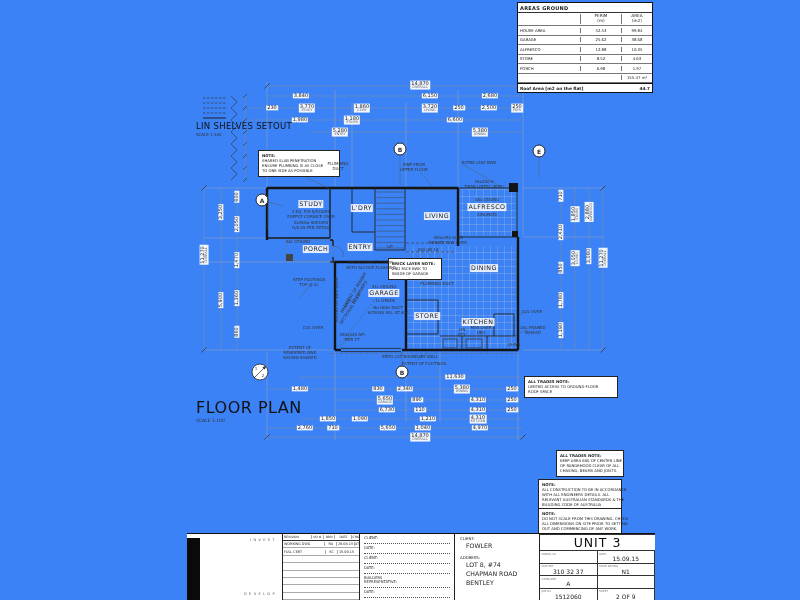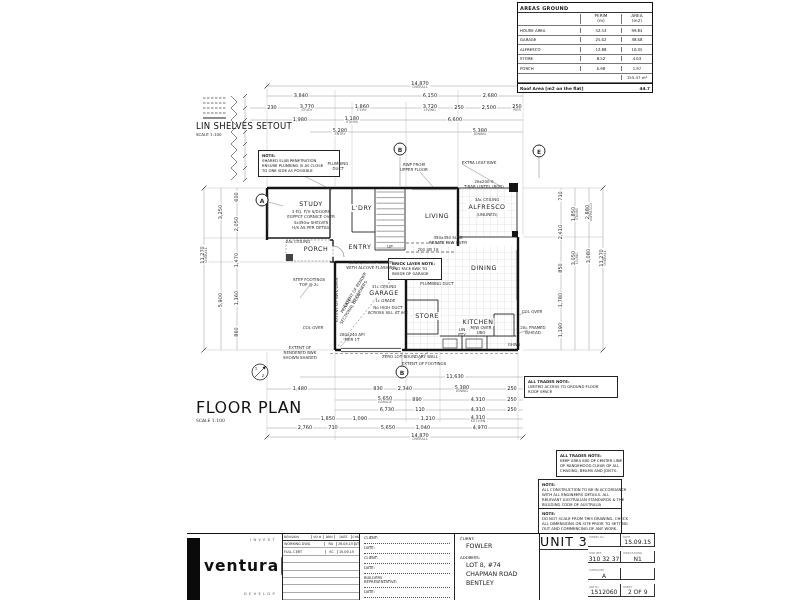--- a/index.html
+++ b/index.html
@@ -1,16 +1,16 @@
 <!DOCTYPE html>
 <html><head>
 <meta charset="utf-8">
 <style>
   html,body{margin:0;padding:0;background:#e8e8e8}
-  #sheet{position:relative;width:800px;height:600px;background:#ffffff;overflow:hidden;
+  #sheet{position:relative;width:800px;height:600px;background:#3b82f6;overflow:hidden;
          font-family:"DejaVu Sans",sans-serif;color:#222}
   .layer{position:absolute;left:0;top:0;width:800px;height:600px}
   svg.plan-svg{position:absolute;left:0;top:0}
 
   
   .plabel{position:absolute;transform:translate(-50%,-50%);font-size:4px;line-height:1.25;
           text-align:center;white-space:pre;color:#333}
   .plabel.room{font-size:6.3px;letter-spacing:.5px;color:#1b1b1b;background:rgba(255,255,255,.85);padding:0 1px}
   .plabel.marker{width:11px;height:11px;border:1px solid #222;border-radius:50%;background:#fff;
                  font-size:6px;font-weight:bold;display:flex;align-items:center;justify-content:center;white-space:normal}
@@ -64,21 +64,21 @@
   .r2{width:11px;border-left:.4px solid #aaa;text-align:center}
   .r3{width:17px;border-left:.4px solid #aaa;text-align:center}
   .r4{flex:1;border-left:.4px solid #aaa;text-align:center}
   .cell-sign{width:95px;padding:2px 4px}
   .sfield{font-size:3.7px;color:#222}
   .sfield .lab{white-space:pre}
   .dotline{display:block;border-bottom:.8px dotted #555;height:3px;margin:0 0 2px}
   .cell-client{width:85px;padding:2px 5px}
   .cl-lab{font-size:3.9px;color:#222}
   .cl-val{font-size:6.2px;margin:1px 0 4px 6px;white-space:pre;line-height:1.45}
-  .cell-unit{flex:1;display:flex;flex-direction:row}
+  .cell-unit{flex:1;display:flex;flex-direction:column}
   .ustrip{height:5px;border-bottom:.6px solid #333}
   .utitle{height:15px;display:flex;align-items:center;justify-content:center;font-size:12.5px;
           letter-spacing:1px;border-bottom:.6px solid #333;color:#0d0d0d}
   .ugrid{display:grid;grid-template-columns:1fr 1fr;flex:1}
   .ucell{border-right:.5px solid #333;border-bottom:.5px solid #333;position:relative;height:11.5px}
   .ul{font-size:2.8px;color:#777;position:absolute;top:.5px;left:1.5px;white-space:nowrap}
   .uv{font-size:6px;text-align:center;margin-top:4.2px}
 </style>
 </head>
 <body>
@@ -605,24 +605,20 @@
       </div>
 
       <div class="dim" style="left: 603px; top: 258px; transform: translate(-50%, -50%) rotate(-90deg);">
         <span class="dv">11,270</span><span class="ds">OVERALL</span>
       </div>
     </div>
 
   <div class="tblock">
     <div class="tcell cell-logo">
       <div class="linvest">INVEST</div>
-      <div class="vrow">
-        <span class="vname">ventura</span>
-        <span class="vbadge">iD</span>
-      </div>
       <div class="vdevelop">DEVELOP</div>
     </div>
 
     <div class="tcell cell-rev">
       <div class="rhead">
         <span class="r0">REVISION</span>
         <span class="r1">VO #</span>
         <span class="r2">DRN</span>
         <span class="r3">DATE</span>
         <span class="r4">CHK</span>

